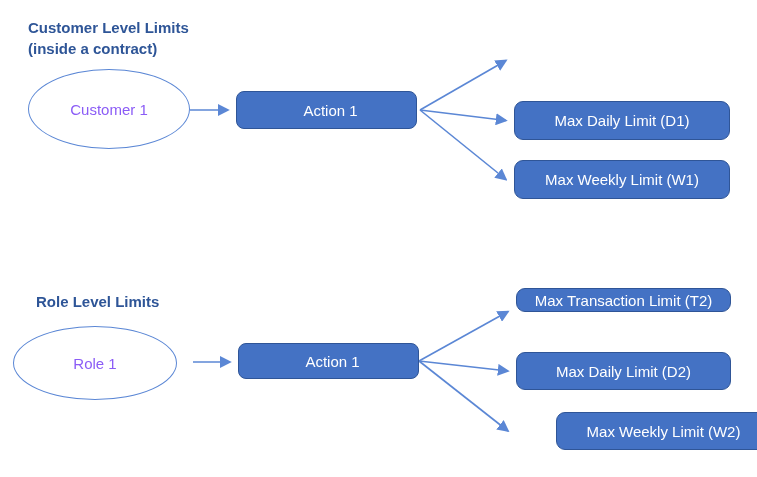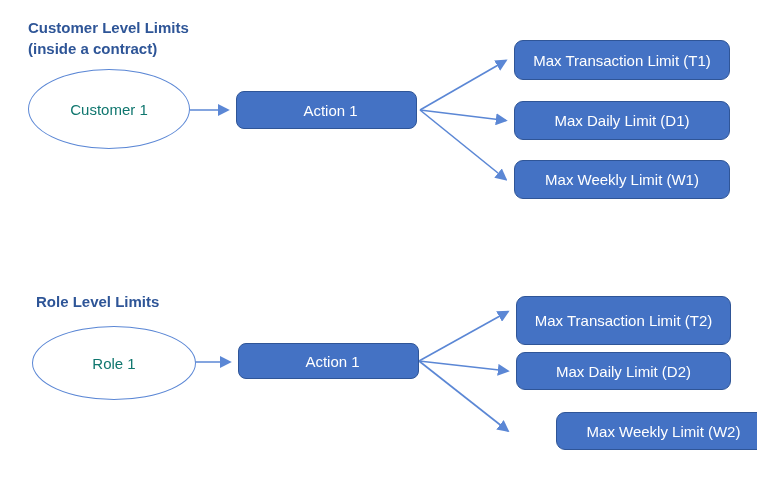--- a/index.html
+++ b/index.html
@@ -33,24 +33,24 @@
   .title-role     { left: 36px; top: 291px; }
   .ellipse-node {
     position: absolute;
     background: #ffffff;
     border: 1.5px solid #5B87D5;
     border-radius: 50%;
     display: flex;
     align-items: center;
     justify-content: center;
     font-size: 15px;
-    color: #0f766e;
+    color: #8b5cf6;
   }
   .ellipse-customer { left: 28px; top: 69px;  width: 160px; height: 78px; }
-  .ellipse-role     { left: 32px; top: 326px; width: 162px; height: 72px; }
+  .ellipse-role     { left: 13px; top: 326px; width: 162px; height: 72px; }
   .action-box {
     position: absolute;
     background: #4472C4;
     border: 1px solid #2F5597;
     border-radius: 8px;
     display: flex;
     align-items: center;
     justify-content: center;
     font-size: 15px;
     color: #ffffff;
@@ -68,21 +68,21 @@
     align-items: center;
     justify-content: center;
     font-size: 15px;
     color: #ffffff;
     box-sizing: border-box;
     white-space: nowrap;
   }
   .t1 { left: 514px; top: 40px;  width: 216px; height: 40px; }
   .d1 { left: 514px; top: 101px; width: 216px; height: 39px; align-items: center; }
   .w1 { left: 514px; top: 160px; width: 216px; height: 39px; }
-  .t2 { left: 516px; top: 296px; width: 215px; height: 49px; }
+  .t2 { left: 516px; top: 288px; width: 215px; height: 24px; }
   .d2 { left: 516px; top: 352px; width: 215px; height: 38px; }
   .w2 { left: 516px; top: 412px; width: 215px; height: 38px; margin-left: 40px; }
 </style>
 </head>
 <body>
 
 <div class="canvas">
 
   <svg class="connectors" viewBox="0 0 757 477" xmlns="http://www.w3.org/2000/svg">
     <defs>
@@ -108,23 +108,20 @@
   </div>
 
   <div class="ellipse-node ellipse-customer">
     <span>Customer 1</span>
   </div>
 
   <div class="action-box action-customer">
     <span>Action 1</span>
   </div>
 
-  <div class="target-box t1">
-    <span>Max Transaction Limit (T1)</span>
-  </div>
   <div class="target-box d1">
     <span>Max Daily Limit (D1)</span>
   </div>
   <div class="target-box w1">
     <span>Max Weekly Limit (W1)</span>
   </div>
 
   <div class="section-title title-role">
     <div>Role Level Limits</div>
   </div>

